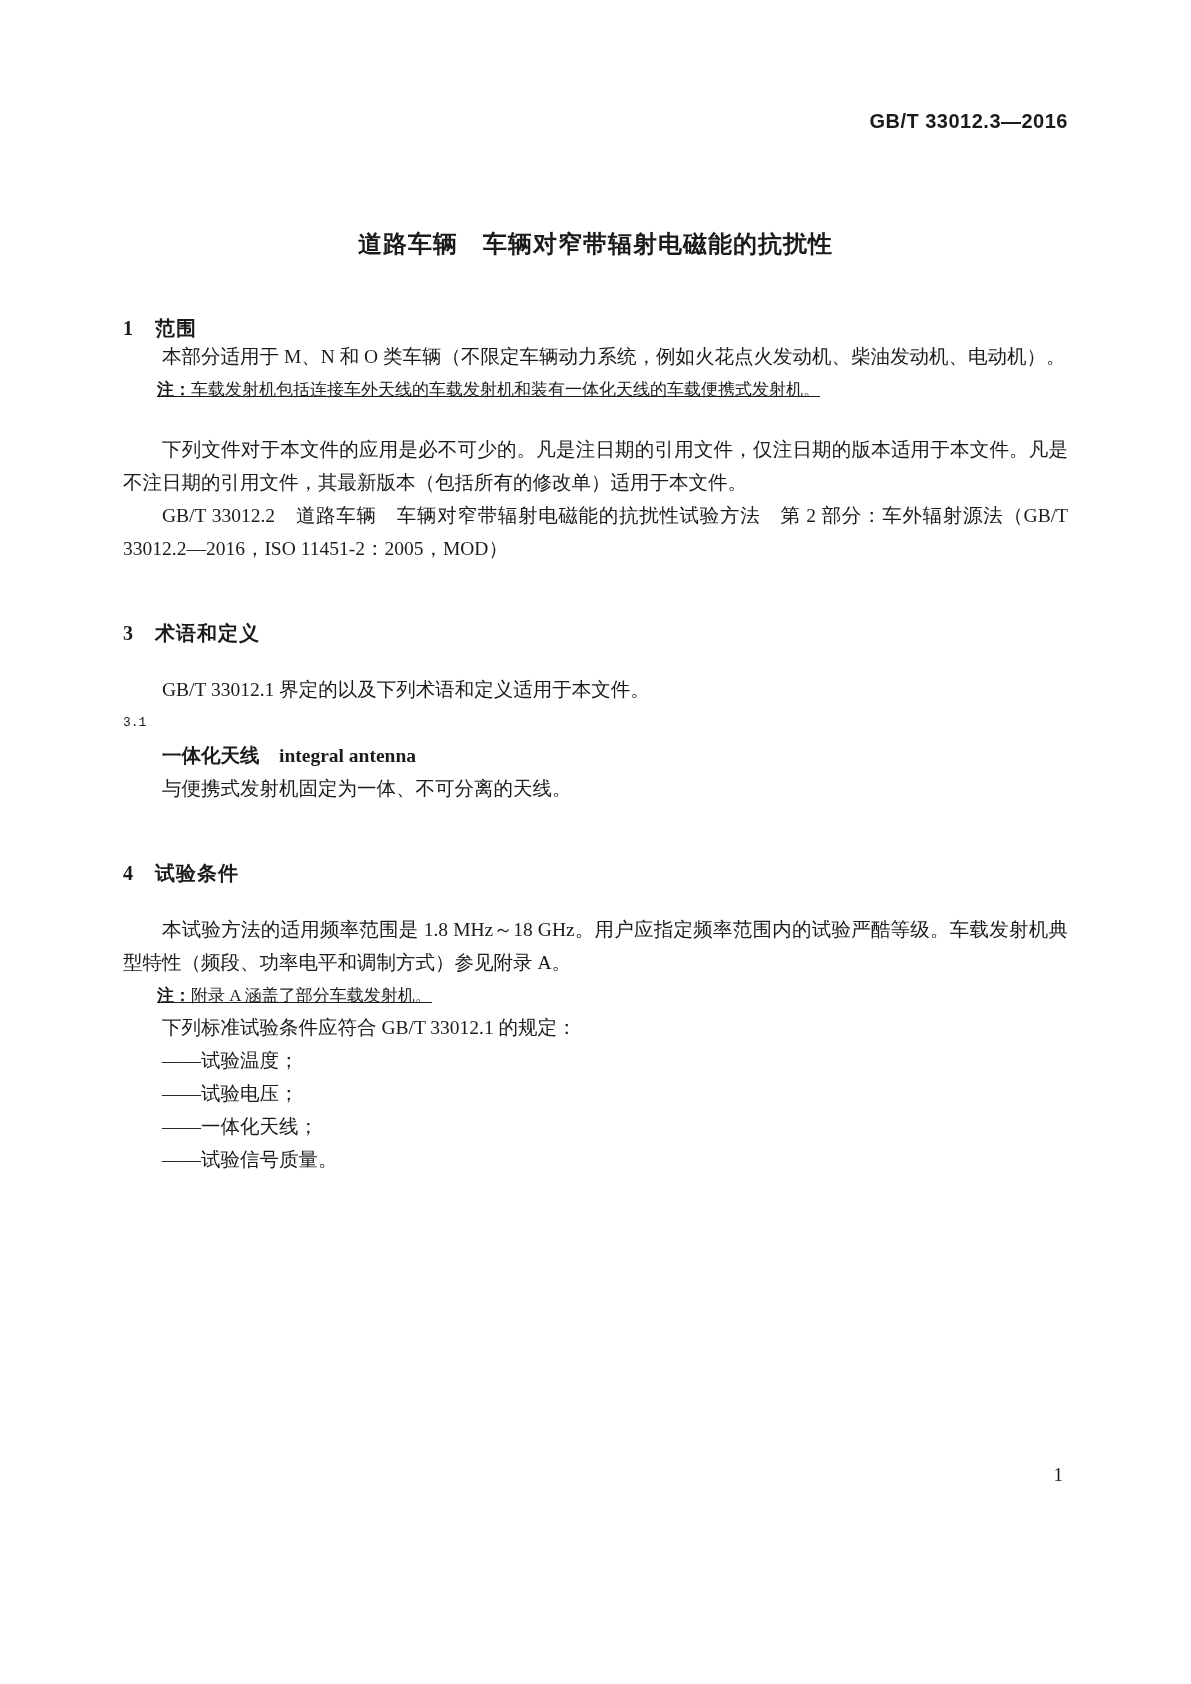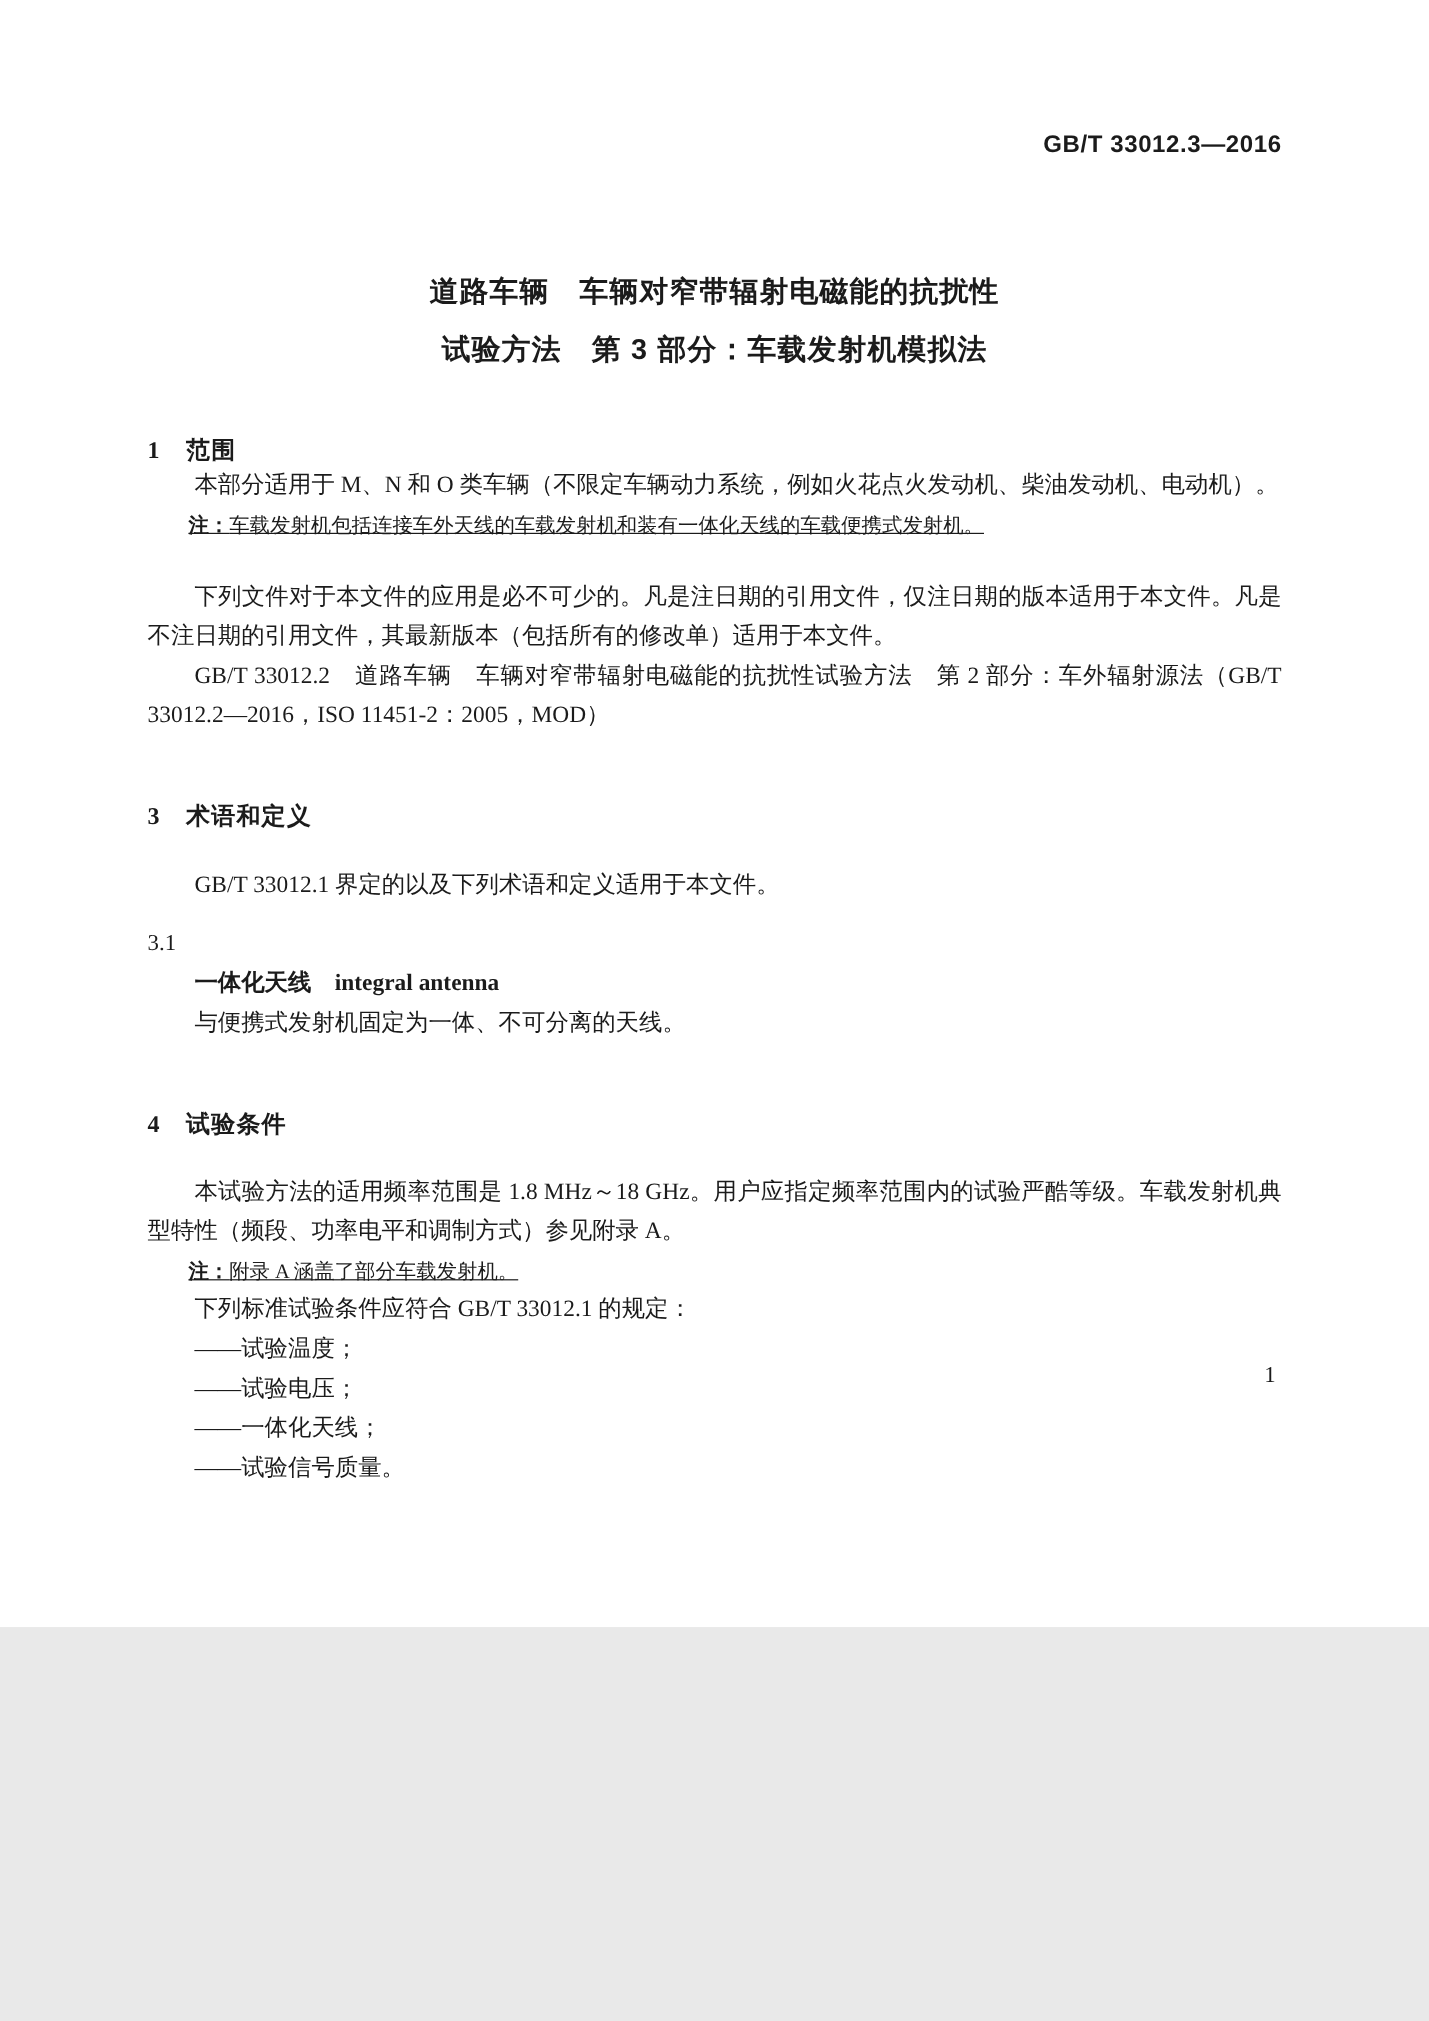--- a/index.html
+++ b/index.html
@@ -3,21 +3,21 @@
 <meta charset="utf-8">
 <style>
   html, body {
     margin: 0;
     padding: 0;
     background: #e9e9e9;
   }
   .page {
     position: relative;
     width: 1191px;
-    height: 1356px;
+    height: 1684px;
     margin: 0 auto;
     background: #ffffff;
     box-sizing: border-box;
     padding: 110px 123px 0 123px;
     font-family: "Liberation Serif", serif;
     color: #1b1b1b;
     overflow: hidden;
   }
   .doc-code {
     text-align: right;
@@ -64,24 +64,23 @@
     line-height: 30px;
     text-indent: 2em;
     margin-top: 2px;
     text-decoration: underline;
   }
   .note-label {
     font-family: "Liberation Sans", sans-serif;
     font-weight: bold;
   }
   p.term-no {
-    margin-top: 16px;
     text-indent: 0;
-    font-family: Liberation Serif, serif;
-    font-size: 19px;
+    font-family: Liberation Mono, monospace;
+    font-size: 13px;
   }
   p.term-name {
     text-indent: 2em;
     font-weight: bold;
   }
   p.term-def {
     text-indent: 2em;
   }
   p.list-item {
     text-indent: 2em;
@@ -95,21 +94,20 @@
 </style>
 </head>
 <body>
 
 <div class="page">
 
   <div class="doc-code">GB/T 33012.3—2016</div>
 
   <div class="doc-title">
     <div>道路车辆　车辆对窄带辐射电磁能的抗扰性</div>
-    <div>试验方法　第 3 部分：车载发射机模拟法</div>
   </div>
 
   <h2 class="sec-heading first">1　范围</h2>
   <p class="body">本部分适用于 M、N 和 O 类车辆（不限定车辆动力系统，例如火花点火发动机、柴油发动机、电动机）。</p>
   <p class="note"><span class="note-label">注：</span><span>车载发射机包括连接车外天线的车载发射机和装有一体化天线的车载便携式发射机。</span></p>
 
   <p class="body after-heading">下列文件对于本文件的应用是必不可少的。凡是注日期的引用文件，仅注日期的版本适用于本文件。凡是不注日期的引用文件，其最新版本（包括所有的修改单）适用于本文件。</p>
   <p class="body">GB/T 33012.2　道路车辆　车辆对窄带辐射电磁能的抗扰性试验方法　第 2 部分：车外辐射源法（GB/T 33012.2—2016，ISO 11451-2：2005，MOD）</p>
 
   <h2 class="sec-heading">3　术语和定义</h2>

